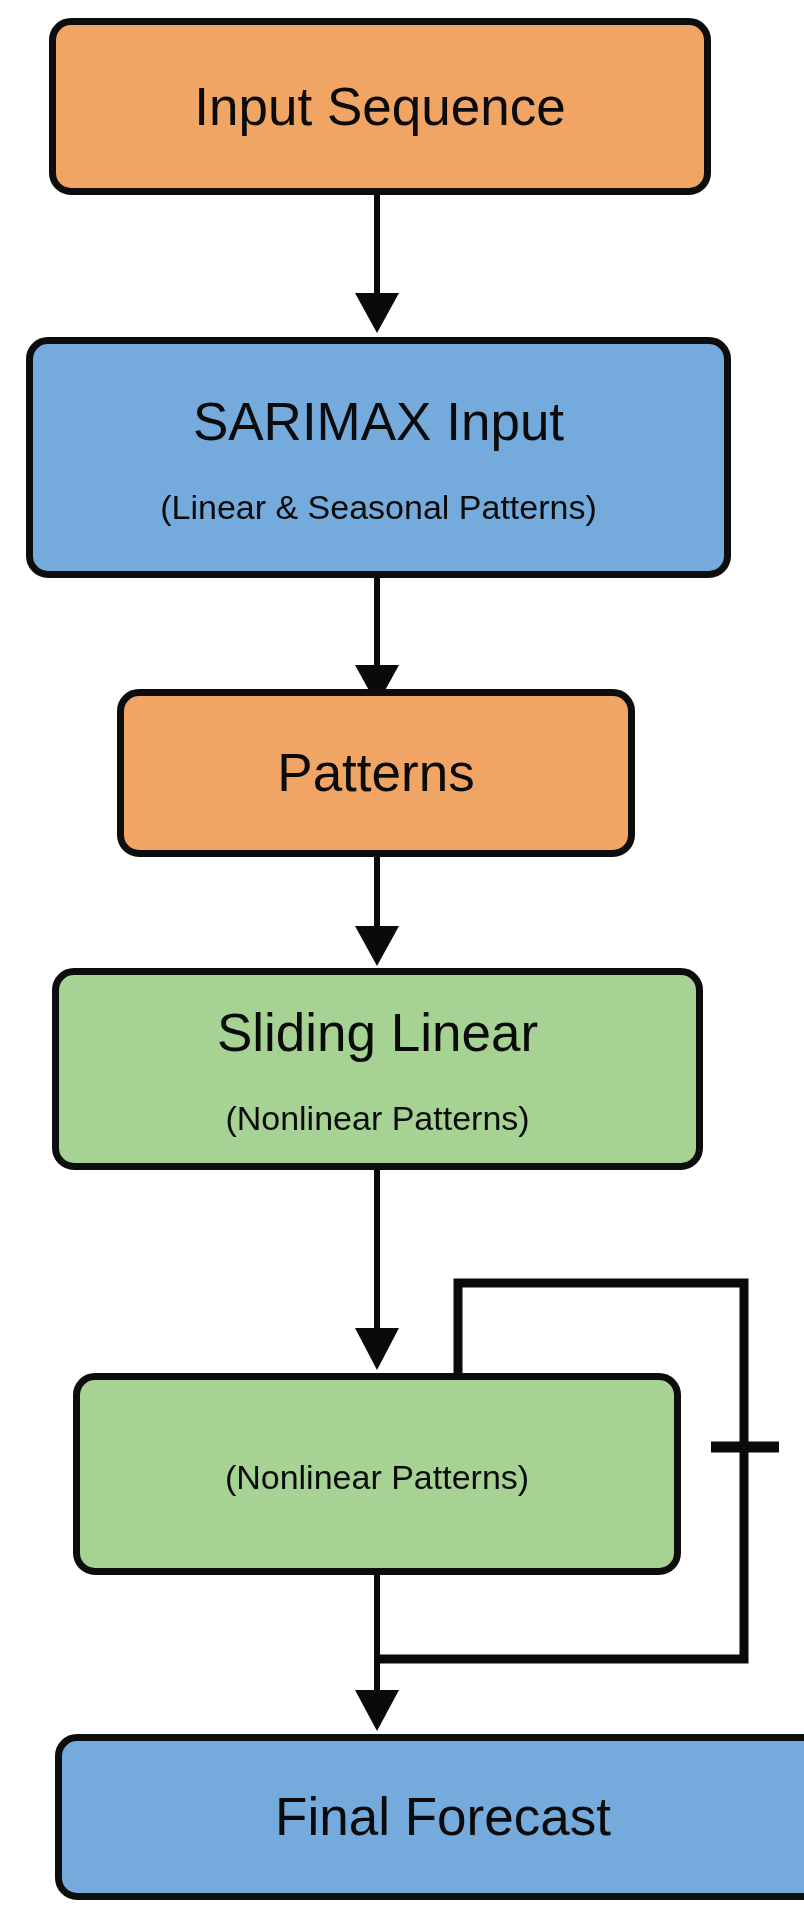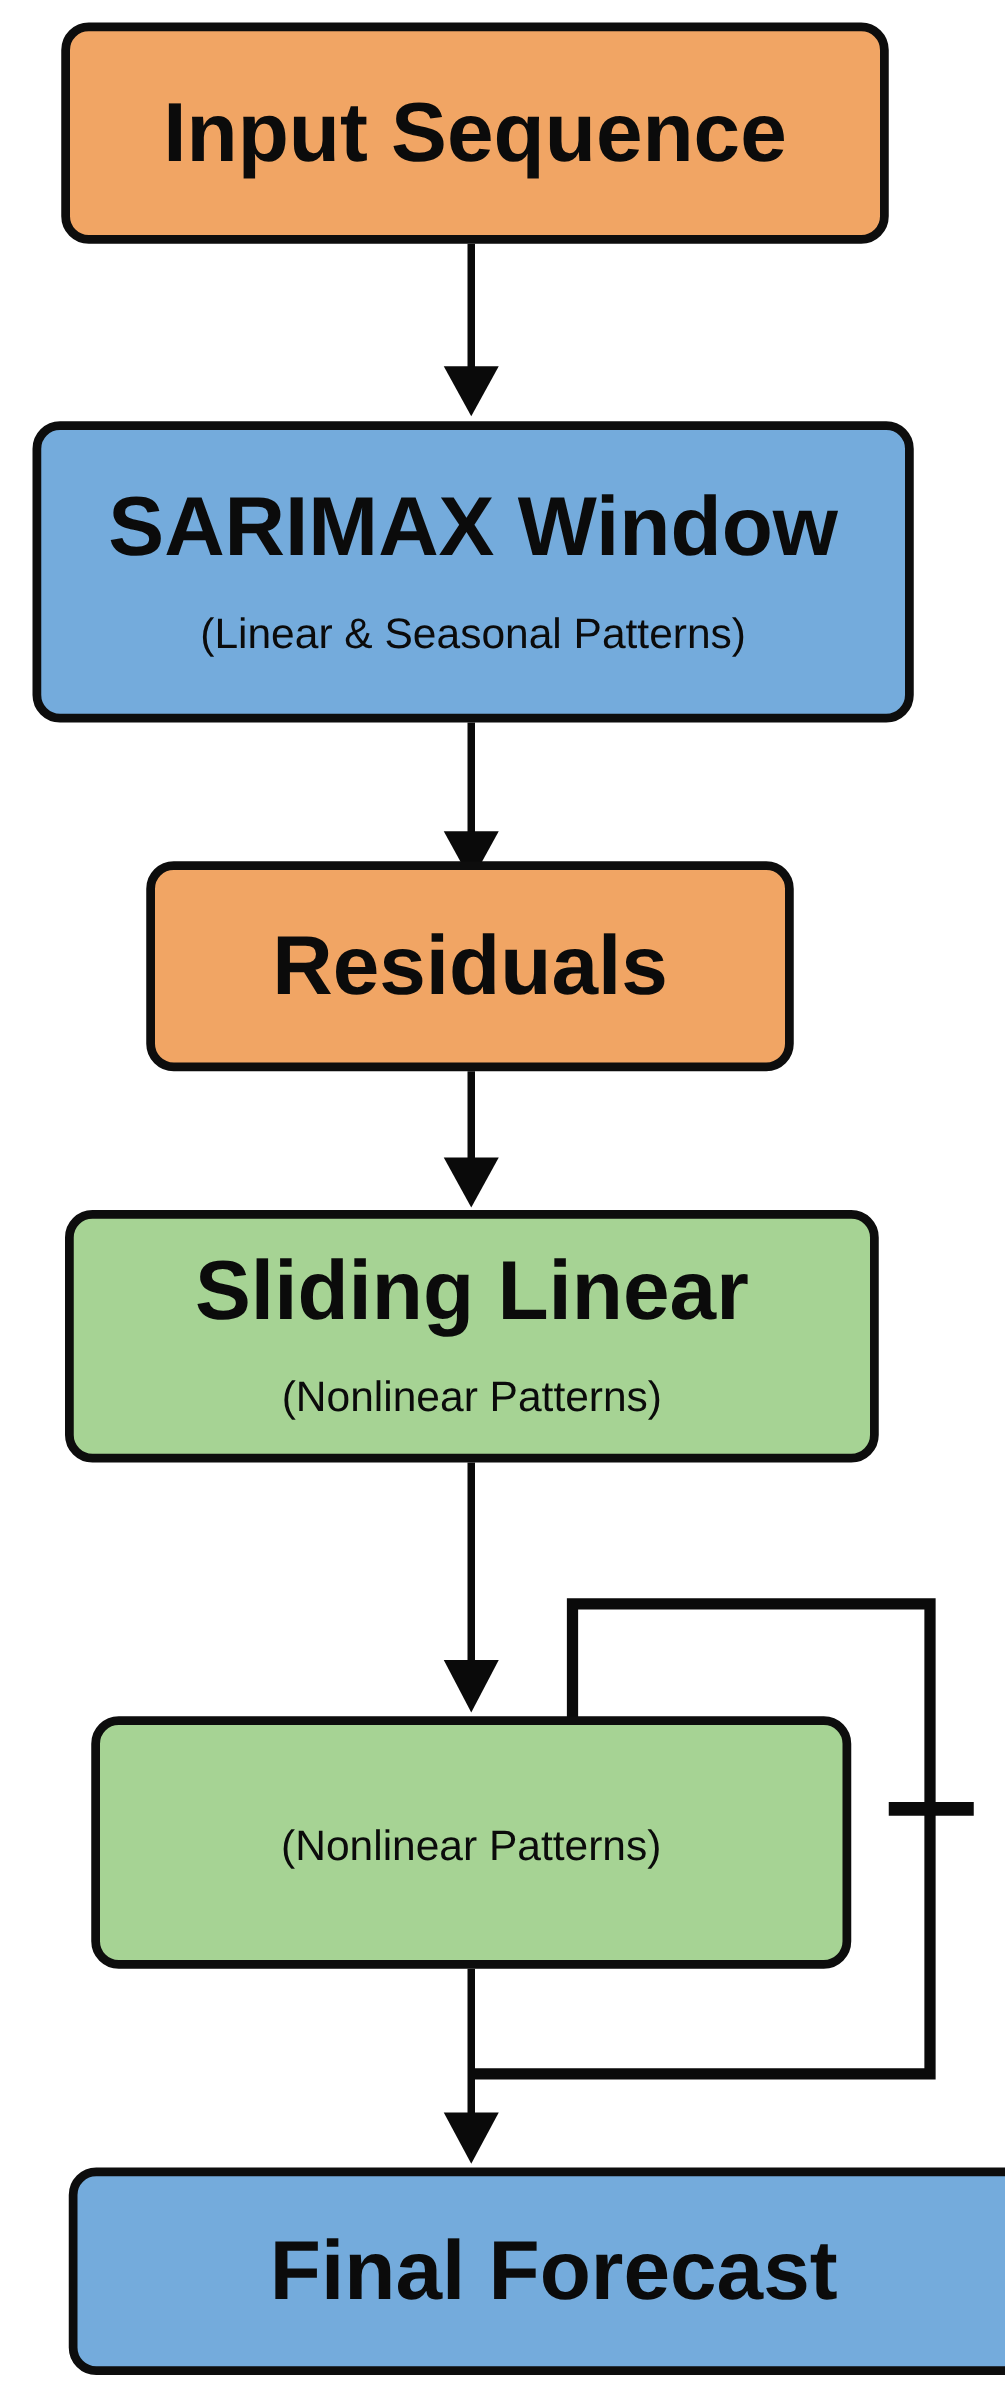--- a/index.html
+++ b/index.html
@@ -23,25 +23,24 @@
     border: 7px solid #0d0d0d;
     border-radius: 22px;
     display: flex;
     flex-direction: column;
     align-items: center;
     justify-content: center;
     text-align: center;
     color: #0b0b0b;
   }
   .node-label {
-    font-size: 67px;
+    font-size: 53px;
     line-height: 92px;
     white-space: nowrap;
     letter-spacing: 0px;
-    font-weight: bold;
   }
   .node-sublabel {
     font-size: 34px;
     line-height: 66px;
     margin-top: 6px;
     white-space: nowrap;
   }
   
   #n-input    { left: 49px;  top: 18px;   width: 662px; height: 177px; }
   #n-sarimax  { left: 26px;  top: 337px;  width: 705px; height: 241px; }
@@ -74,26 +73,26 @@
 
     <line x1="377" y1="1575" x2="377" y2="1694" stroke="#0a0a0a" stroke-width="6"></line>
     <polygon points="355,1690 399,1690 377,1731" fill="#0a0a0a"></polygon>
   </svg>
 
   <div class="node" id="n-input" style="background-color: rgb(241, 165, 100);">
     <span class="node-label">Input Sequence</span>
   </div>
 
   <div class="node" id="n-sarimax" style="background-color: rgb(116, 171, 220);">
-    <span class="node-label">SARIMAX Window</span>
+    <span class="node-label">SARIMAX Input</span>
     <span class="node-sublabel">(Linear &amp; Seasonal Patterns)</span>
   </div>
 
   <div class="node" id="n-residual" style="background-color: rgb(241, 165, 100);">
-    <span class="node-label">Residuals</span>
+    <span class="node-label">Patterns</span>
   </div>
 
   <div class="node" id="n-sliding" style="background-color: rgb(166, 211, 148);">
     <span class="node-label">Sliding Linear</span>
     <span class="node-sublabel">(Nonlinear Patterns)</span>
   </div>
 
   <div class="node" id="n-lstm" style="background-color: rgb(166, 211, 148);">
     <span class="node-sublabel">(Nonlinear Patterns)</span>
   </div>

